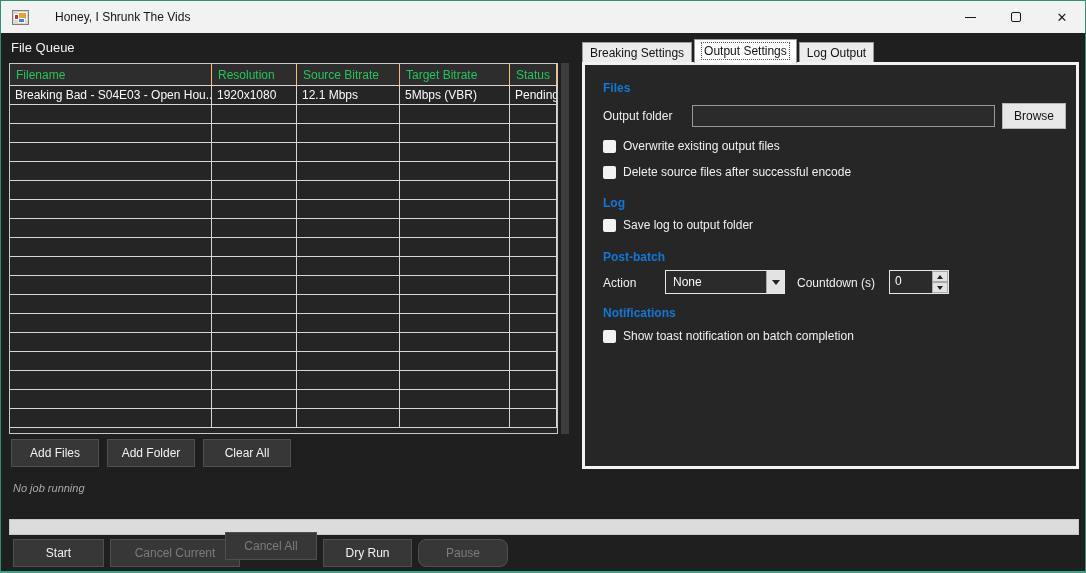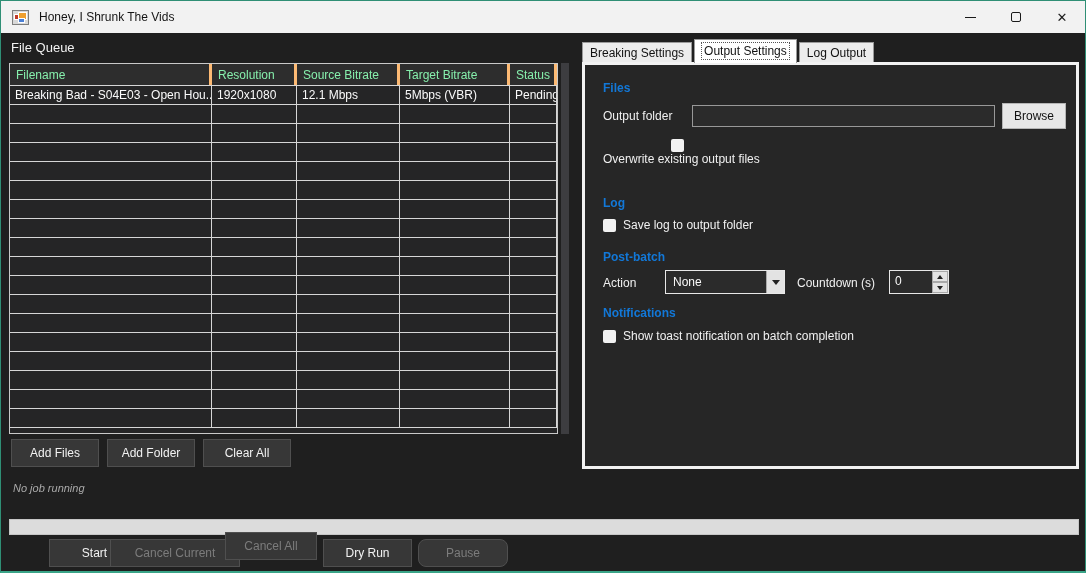--- a/index.html
+++ b/index.html
@@ -12,34 +12,34 @@
   }
 
   
   .titlebar { position:absolute; left:0; top:0; width:100%; height:32px; background:#f2f2f2;
     display:flex; align-items:center; }
   .app-icon { position:relative; width:17px; height:15px; margin-left:11px;
     background:#d8d8d8; border:1px solid #7d7d7d; }
   .app-icon .blk-orange{ position:absolute; right:1px; top:1px; width:9px; height:8px; background:#f0a030; border:1px solid #fff; }
   .app-icon .blk-red{ position:absolute; left:1px; top:3px; width:5px; height:6px; background:#c0392b; border:1px solid #fff; }
   .app-icon .blk-blue{ position:absolute; left:5px; bottom:1px; width:7px; height:5px; background:#4a7fd4; border:1px solid #fff; }
-  .title-text { margin-left:10px; color:#141414; font-size:12px; }
+  .title-text { margin-left:26px; color:#141414; font-size:12px; }
   .caption-buttons { margin-left:auto; display:flex; height:100%; }
   .caption-btn { width:46px; height:100%; display:flex; align-items:center; justify-content:center; color:#1a1a1a; cursor:default; }
   .glyph-min { width:11px; height:0; border-top:1px solid #1a1a1a; display:inline-block; }
   .glyph-max { width:10px; height:10px; border:1px solid #1a1a1a; border-radius:2px; display:inline-block; }
   .glyph-close { font-size:13px; line-height:1; }
 
   
   .section-label { position:absolute; left:10px; top:39px; color:#f2f2f2; font-weight:normal; font-size:13px; }
 
   .grid { position:absolute; left:8px; top:62px; width:549px; height:371px;
     background:#252526; border:1px solid #c9c9c9; overflow:hidden; }
   .grid-header { display:flex; height:22px; background:#2d2d2d; }
-  .grid-header .hcell { color:#86efac; padding:4px 0 0 6px; border-right:3px solid #fdba74;
+  .grid-header .hcell { color:#22c55e; padding:4px 0 0 6px; border-right:1px solid #fdba74;
     white-space:nowrap; overflow:hidden; }
   .grid-header { border-bottom:1px solid #d6d6d6; }
   .grid-row { display:flex; height:19px; background:#252526; border-bottom:1px solid #d6d6d6; }
   .grid-row .cell { color:#fafafa; padding:2px 0 0 5px; border-right:1px solid #d6d6d6;
     white-space:nowrap; overflow:hidden; text-overflow:clip; }
   .grid-scrollbar { position:absolute; left:560px; top:62px; width:8px; height:371px; background:#3d3d40; }
 
   .btn-dark { position:absolute; height:28px; background:#373737; border:1px solid #4f4f4f;
     color:#f2f2f2; font-size:12px; display:flex; align-items:center; justify-content:center; cursor:default;text-align:center; }
   .btn-dark.disabled { color:#7c7c7c; }
@@ -263,23 +263,27 @@
       <div class="tab"><span class="tab-inner">Log Output</span></div>
     </div>
 
   <div class="tabpage">
 
     <div class="blue-heading" style="left:18px; top:16px;">Files</div>
     <div class="field-label" style="left:18px; top:44px;">Output folder</div>
     <input class="textbox" style="left: 107px; top: 40px; width: 303px;" value="">
     <div class="btn-light" style="left:417px; top:38px; width:64px; height:26px;">Browse</div>
 
-    <div class="check-row" style="left:18px; top:74px;flex-direction:column;">
+    <div class="check-row" style="left:18px; top:74px;">
       <span class="checkbox"></span>
       <span class="check-label">Overwrite existing output files</span>
+    </div>
+    <div class="check-row" style="left:18px; top:100px;">
+      <span class="checkbox"></span>
+      <span class="check-label">Delete source files after successful encode</span>
     </div>
 
     <div class="blue-heading" style="left:18px; top:131px;">Log</div>
     <div class="check-row" style="left:18px; top:153px;">
       <span class="checkbox"></span>
       <span class="check-label">Save log to output folder</span>
     </div>
 
     <div class="blue-heading" style="left:18px; top:185px;">Post-batch</div>
     <div class="field-label" style="left:18px; top:211px;">Action</div>
@@ -304,20 +308,20 @@
 
     <div class="blue-heading" style="left:18px; top:241px;">Notifications</div>
     <div class="check-row" style="left:18px; top:264px;">
       <span class="checkbox"></span>
       <span class="check-label">Show toast notification on batch completion</span>
     </div>
   </div>
 
   <div class="progressbar"></div>
   <div id="transport-row">
-      <div class="btn-dark" style="left: 12px; top: 538px; width: 91px; margin-left: 36px;">Start</div>
+      <div class="btn-dark" style="left: 12px; top: 538px; width: 91px;">Start</div>
       <div class="btn-dark disabled" style="left: 109px; top: 538px; width: 130px;">Cancel Current</div>
       <div class="btn-dark disabled" style="left: 224px; top: 531px; width: 92px;">Cancel All</div>
       <div class="btn-dark" style="left: 322px; top: 538px; width: 89px;">Dry Run</div>
       <div class="btn-dark disabled" style="left: 417px; top: 538px; width: 90px; border-radius: 8px;">Pause</div>
     </div>
 
 </div>
 
 </body></html>

